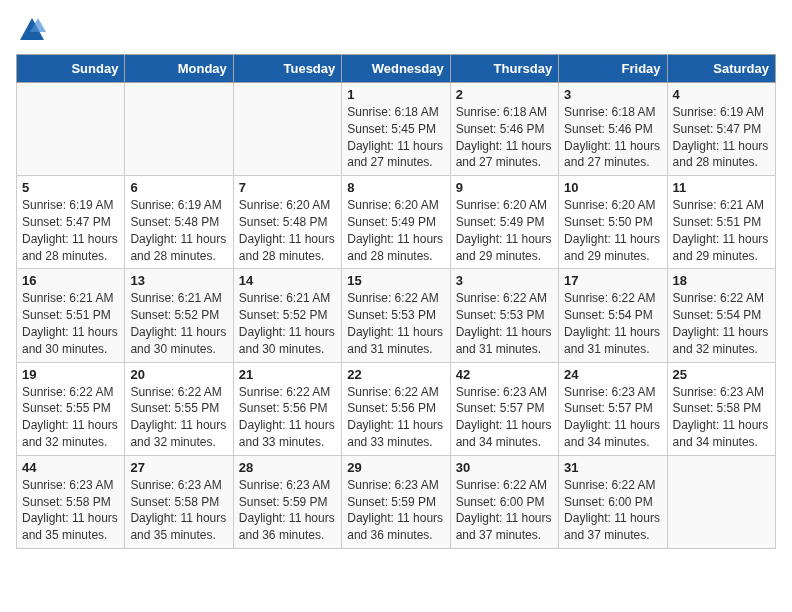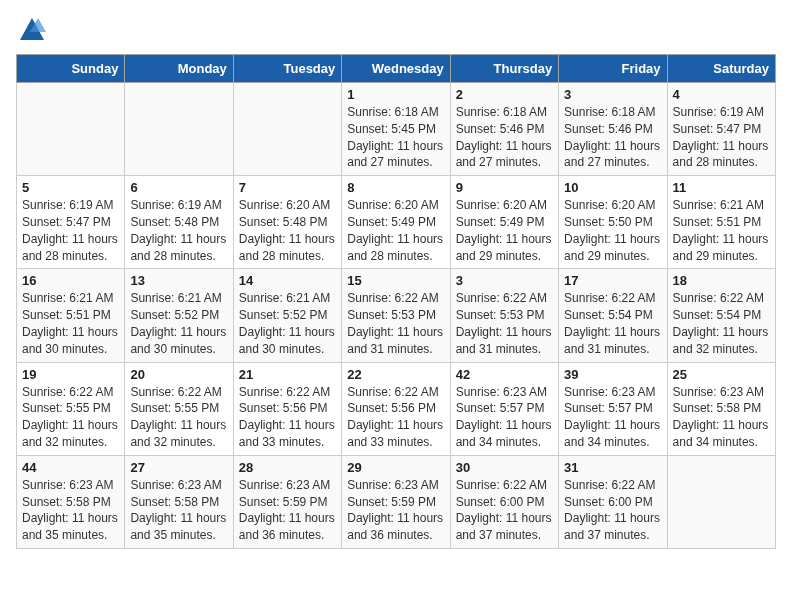--- a/index.html
+++ b/index.html
@@ -294,21 +294,21 @@
 and 33 minutes.</div>
         </td>
         <td>
           <div class="day-number">42</div>
           <div class="day-info" style="white-space: pre-line;">Sunrise: 6:23 AM
 Sunset: 5:57 PM
 Daylight: 11 hours
 and 34 minutes.</div>
         </td>
         <td>
-          <div class="day-number">39</div>
+          <div class="day-number">24</div>
           <div class="day-info" style="white-space: pre-line;">Sunrise: 6:23 AM
 Sunset: 5:57 PM
 Daylight: 11 hours
 and 34 minutes.</div>
         </td>
         <td>
           <div class="day-number">25</div>
           <div class="day-info" style="white-space: pre-line;">Sunrise: 6:23 AM
 Sunset: 5:58 PM
 Daylight: 11 hours

